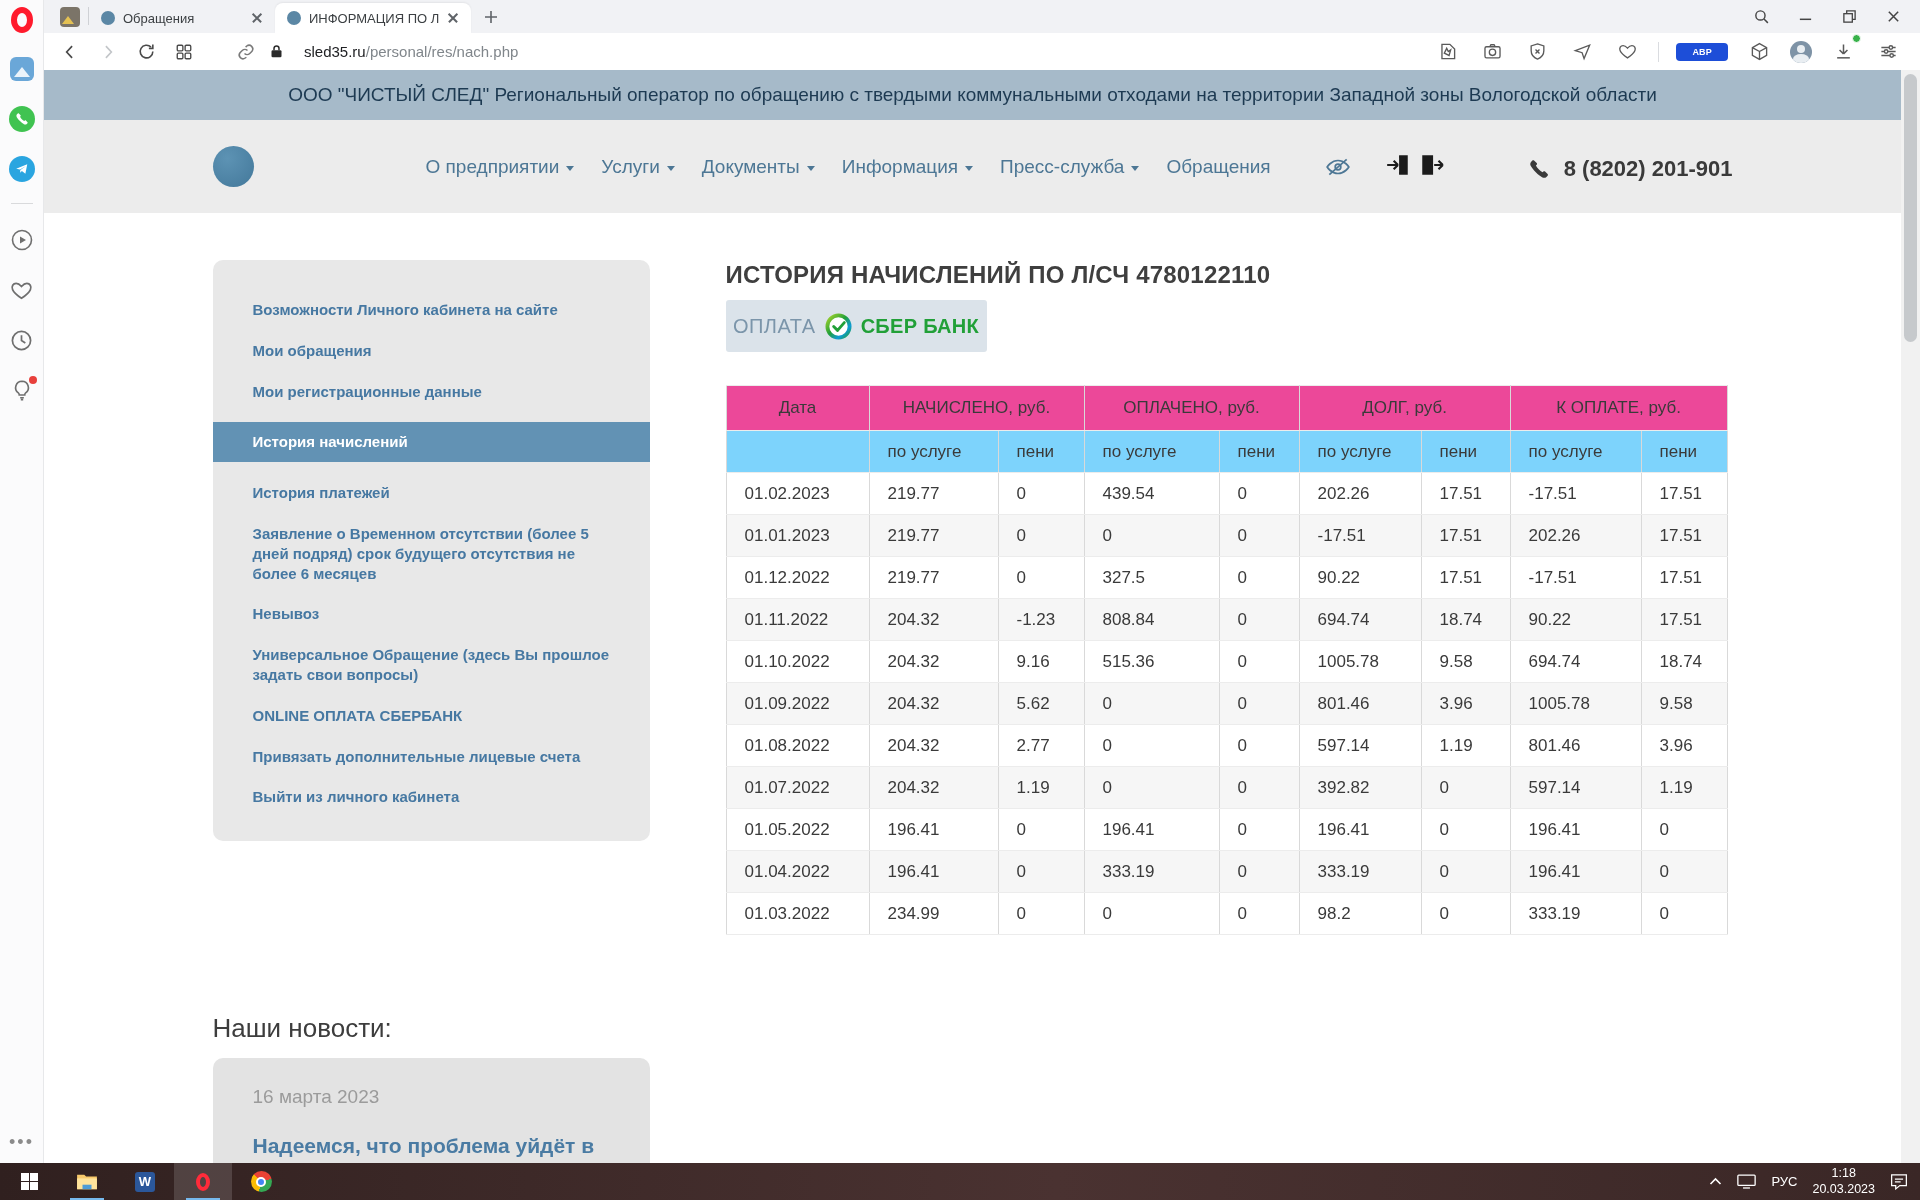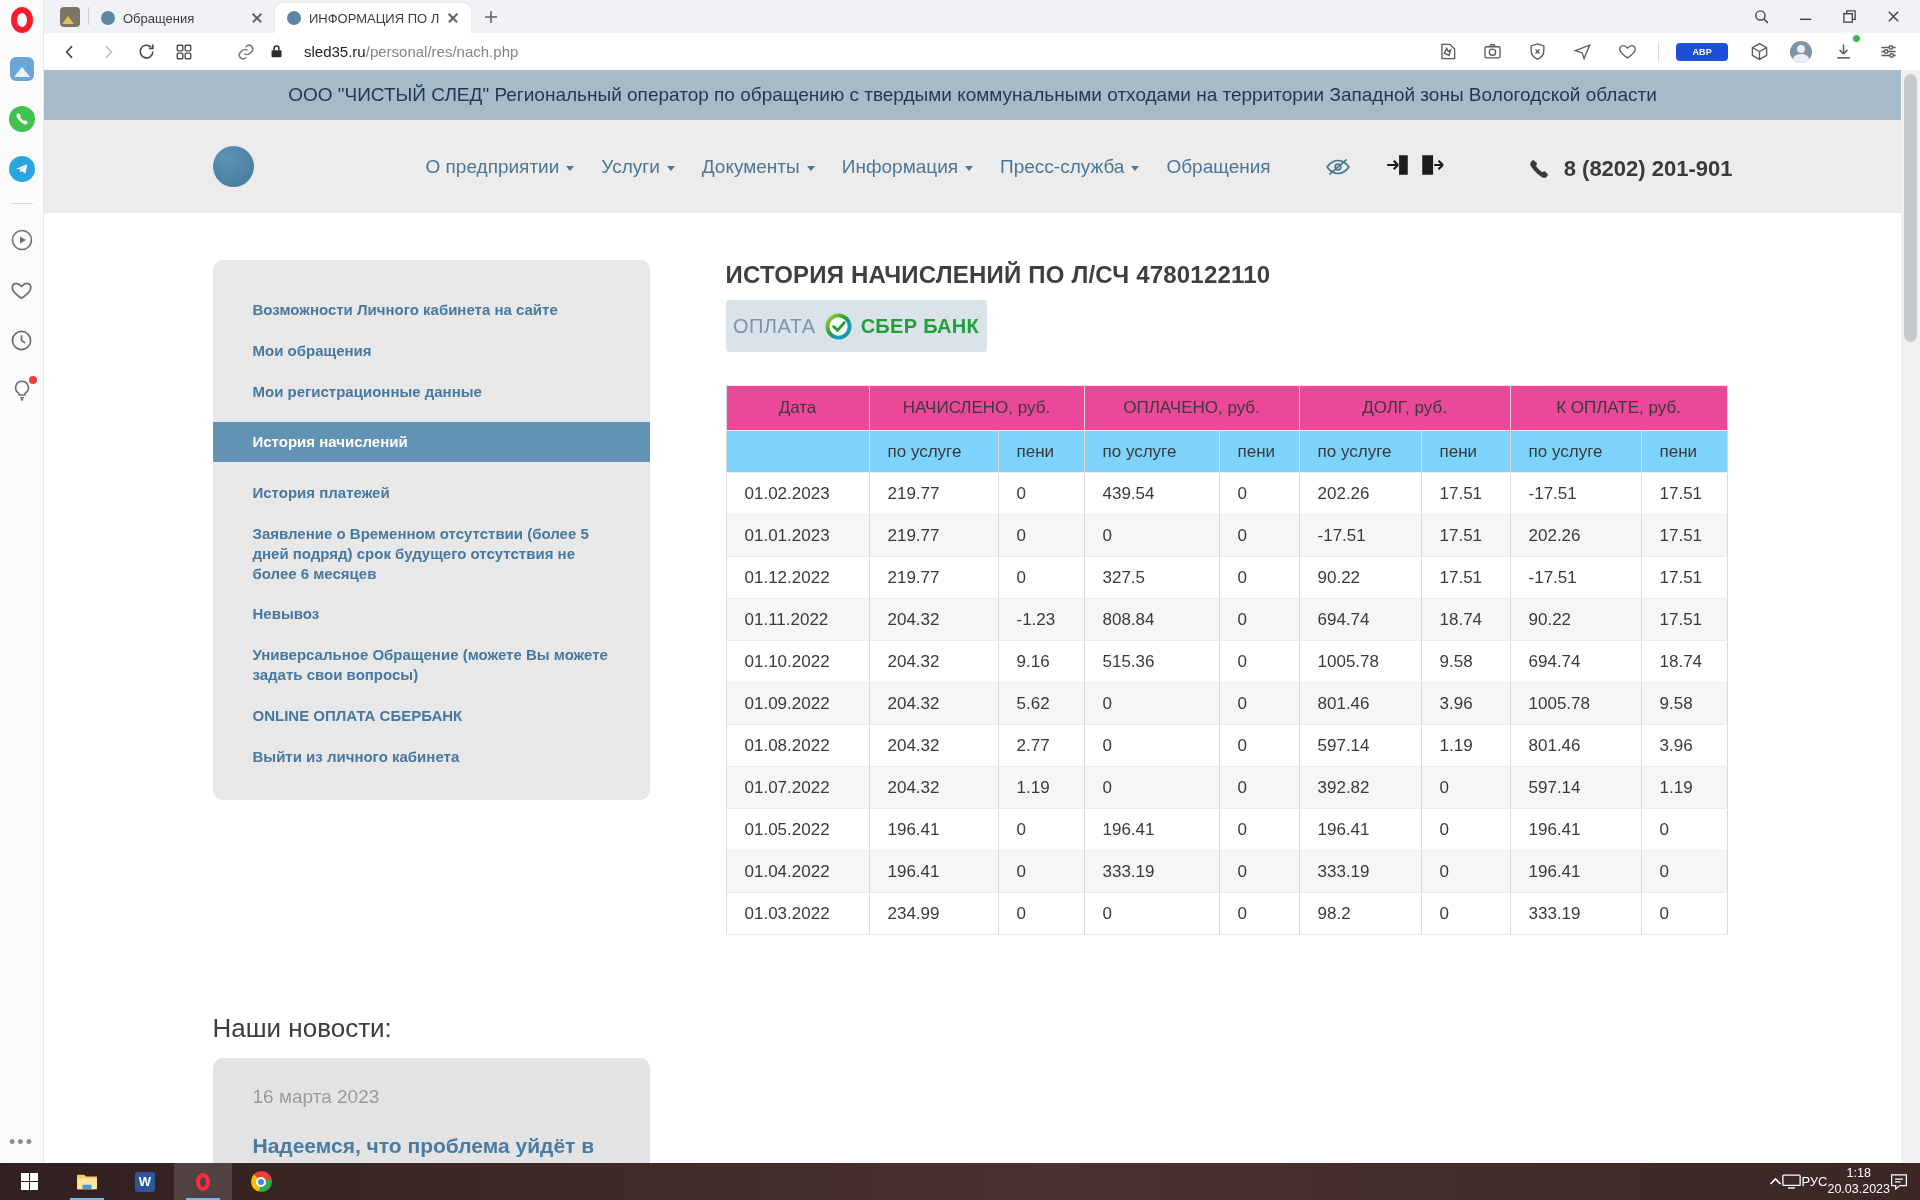--- a/index.html
+++ b/index.html
@@ -101,21 +101,21 @@
 
   
   #taskbar { position:absolute; left:0; bottom:0; width:1920px; height:37px; background:linear-gradient(90deg,#30201f,#4a3231 55%,#3a2726); z-index:10; display:flex; align-items:stretch; }
   .tb-app { width:58px; display:flex; align-items:center; justify-content:center; position:relative; cursor:pointer; }
   .tb-app.running::after { content:""; position:absolute; bottom:0; left:12px; right:12px; height:2.5px; background:#76b9ed; }
   .tb-app.active-app { background:rgba(255,255,255,.14); }
   .word-badge { width:20px; height:20px; background:#2b579a; color:#fff; border-radius:3px; font-size:13px; font-weight:bold; display:flex; align-items:center; justify-content:center; }
   .opera-task { width:14px; height:18px; border:4.5px solid #ff2b3a; border-radius:50%; }
   .chrome-icon { width:21px; height:21px; border-radius:50%; background:conic-gradient(from -45deg,#ea4335 0 120deg,#34a853 0 240deg,#fbbc05 0 360deg); position:relative; }
   .chrome-icon::after { content:""; position:absolute; left:5.5px; top:5.5px; width:10px; height:10px; border-radius:50%; background:#4285f4; border:2px solid #fff; box-sizing:border-box; }
-  #tray { margin-left:auto; display:flex; align-items:center; padding-right:12px; color:#fff; }
+  #tray { margin-left:auto; display:flex; align-items:center; gap:15px; padding-right:12px; color:#fff; }
   #tray .lang { font-size:13px; }
   #tray .clock { text-align:center; font-size:12.5px; line-height:1.25; }
   .tray-icon { display:flex; align-items:center; justify-content:center; cursor:pointer; }
 
   svg { display:block; }
 </style>
 </head>
 <body>
 
 <div id="screen">
@@ -385,22 +385,23 @@
       <div class="cwrap">
 
         <div id="side-menu">
             <div class="side-item">Возможности Личного кабинета на сайте</div>
             <div class="side-item">Мои обращения</div>
             <div class="side-item">Мои регистрационные данные</div>
             <div class="side-item active">История начислений</div>
             <div class="side-item">История платежей</div>
             <div class="side-item">Заявление о Временном отсутствии (более 5 дней подряд) срок будущего отсутствия не более 6 месяцев</div>
             <div class="side-item">Невывоз</div>
-            <div class="side-item">Универсальное Обращение (можете Вы можете задать свои вопросы)</div>
+            <div class="side-item">Универсальное Обращение (здесь Вы прошлое задать свои вопросы)</div>
             <div class="side-item">ONLINE ОПЛАТА СБЕРБАНК</div>
+            <div class="side-item">Привязать дополнительные лицевые счета</div>
             <div class="side-item">Выйти из личного кабинета</div>
           </div>
 
         <div id="main">
           <div id="page-title">ИСТОРИЯ НАЧИСЛЕНИЙ ПО Л/СЧ 4780122110</div>
           <button id="pay-btn">
             <span class="pay-prefix">ОПЛАТА</span>
             <svg width="27" height="27" viewBox="0 0 28 28">
               <defs>
                   <linearGradient id="sbg" x1="0" y1="0" x2="1" y2="1">

